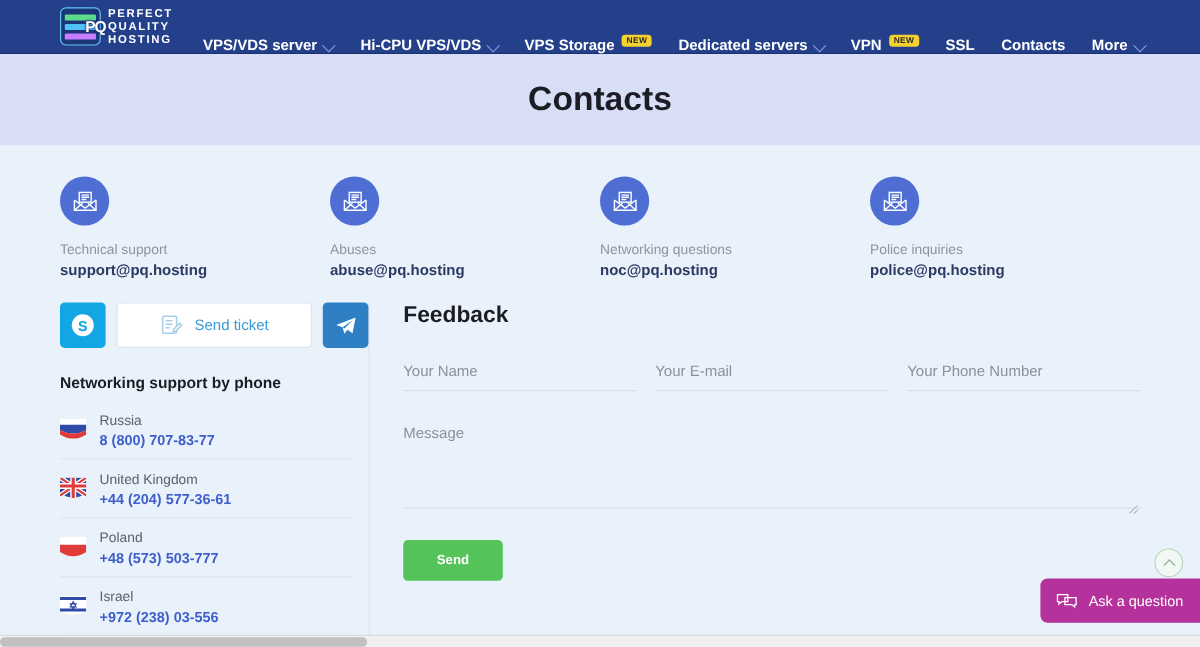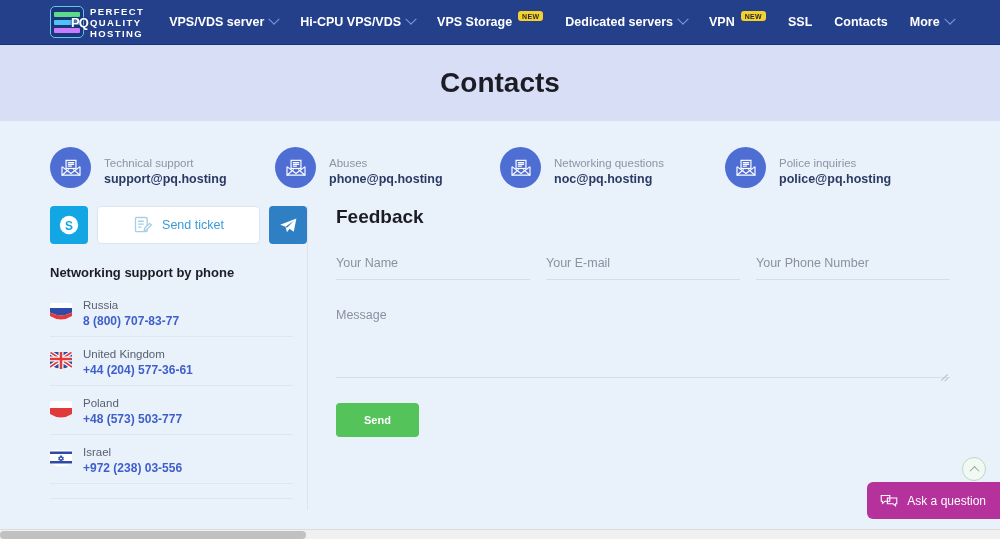--- a/index.html
+++ b/index.html
@@ -55,21 +55,21 @@
   }
   .logo-text {
     color: #ffffff;
     font-size: 9.5px;
     font-weight: bold;
     line-height: 11px;
     letter-spacing: 1.4px;
   }
   .nav-items { display: flex; align-items: center; }
   .nav-item {
-    display: flex; align-items: center;
+    display: flex; align-items: flex-end;
     color: #ffffff;
     font-size: 12.5px;
     font-weight: bold;
     padding: 0 11px;
     height: 45px;
     cursor: pointer;
     white-space: nowrap;
     position: relative;
   }
   .chev {
@@ -108,24 +108,25 @@
   }
 
   
   .email-row {
     display: flex;
     padding: 26px 50px 0 50px;
     gap: 0;
   }
   .email-card {
     display: flex;
-    align-items: flex-end;
+    align-items: flex-start;
     gap: 13px;
     width: 232px;
     cursor: pointer;
+    flex-direction: column;
   }
   .mail-circle {
     width: 41px; height: 41px;
     border-radius: 50%;
     background: #4f6ed4;
     flex: 0 0 41px;
     display: flex; align-items: center; justify-content: center;
   }
   .email-label {
     font-size: 11.5px;
@@ -400,21 +401,21 @@
       <svg width="22" height="18" viewBox="0 0 24 20" fill="none" stroke="#ffffff" stroke-width="1.3">
         <path d="M2 8.5 L12 16 L22 8.5"></path>
           <path d="M2 8.5 V18 H22 V8.5"></path>
         <rect x="6.5" y="1.5" width="11" height="9" fill="#4f6ed4"></rect>
         <path d="M8.5 4 H15.5 M8.5 6 H15.5 M8.5 8 H13"></path>
         <path d="M2 18 L9.5 11.5 M22 18 L14.5 11.5"></path>
       </svg>
     </div>
     <div>
       <div class="email-label">Abuses</div>
-      <div class="email-addr">phone@pq.hosting</div>
+      <div class="email-addr">abuse@pq.hosting</div>
     </div>
   </div>
 
   <div class="email-card">
     <div class="mail-circle">
       <svg width="22" height="18" viewBox="0 0 24 20" fill="none" stroke="#ffffff" stroke-width="1.3">
         <path d="M2 8.5 L12 16 L22 8.5"></path>
           <path d="M2 8.5 V18 H22 V8.5"></path>
         <rect x="6.5" y="1.5" width="11" height="9" fill="#4f6ed4"></rect>
         <path d="M8.5 4 H15.5 M8.5 6 H15.5 M8.5 8 H13"></path>

